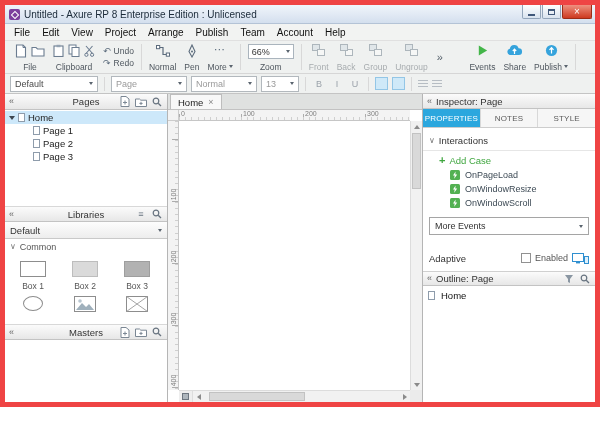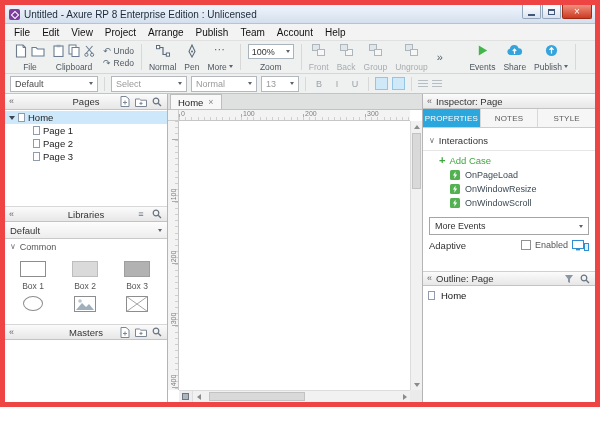--- a/index.html
+++ b/index.html
@@ -125,21 +125,21 @@
 .itab:last-child{border-right:none;}
 .itab.active{background:#2ba7de;color:#fff;}
 .insp-body{flex:0 0 143px;background:#fff;padding-top:3px;}
 .int-header{height:20px;display:flex;align-items:center;gap:4px;padding:0 6px;font-size:9.5px;color:#333;border-bottom:1px solid #e6e6e6;}
 .add-case{height:17px;display:flex;align-items:center;gap:4px;padding:2px 0 0 16px;}
 .ac-plus{color:#3fa63f;font-size:11px;font-weight:bold;line-height:1;}
 .ac-label{font-size:9.5px;color:#3fa63f;}
 .event-row{height:14px;display:flex;align-items:center;gap:5px;padding-left:27px;}
 .event-label{font-size:9px;color:#3d4a55;}
 .more-events{height:18px;margin:7px 6px 0;background:#fff;border:1px solid #a5a5a5;display:flex;align-items:center;justify-content:space-between;padding:0 5px;font-size:9px;color:#333;}
-.adaptive-row{height:16px;margin-top:2px;display:flex;align-items:center;padding:0 6px;gap:4px;}
+.adaptive-row{height:16px;margin-top:15px;display:flex;align-items:center;padding:0 6px;gap:4px;}
 .ad-label{font-size:9.5px;color:#333;margin-right:auto;}
 .checkbox{width:10px;height:10px;background:#fff;border:1px solid #919191;}
 .en-label{font-size:9px;color:#555;}
 .outline-header{flex:0 0 15px;background:linear-gradient(#fbfbfb,#e7e7e7);border-top:1px solid #d0d0d0;border-bottom:1px solid #c3c3c3;display:flex;align-items:center;gap:4px;padding:0 4px;font-size:9.5px;color:#333;}
 .oh-icons{margin-left:auto;display:flex;align-items:center;gap:4px;}
 .outline-body{flex:1;background:#fff;padding-top:2px;}
 .outline-row{height:15px;display:flex;align-items:center;gap:3px;padding-left:5px;font-size:9.5px;color:#111;}
 </style>
 </head>
 <body>
@@ -248,21 +248,21 @@
     <div class="tb-group">
       <span class="dots-ic">⋯</span>
       <div class="tb-label-row">
           <span class="tb-label">More</span>
           <span class="tri-d sm"></span>
         </div>
     </div>
     <span class="tb-sep"></span>
     <div class="tb-group">
       <div class="zoom-select">
-          <span>100%</span>
+          <span>66%</span>
           <span class="tri-d sm"></span>
         </div>
       <span class="tb-label">Zoom</span>
     </div>
     <span class="tb-sep"></span>
     <div class="tb-group disabled">
       <span class="stack-ic">
           <i class="b"></i>
           <i class="f"></i>
         </span>
@@ -327,21 +327,21 @@
     </div>
   </div>
 
   <div class="formatbar">
     <div class="fb-select w86">
         <span>Default</span>
         <span class="tri-d sm"></span>
       </div>
     <span class="fb-sep"></span>
     <div class="fb-select w74 dim">
-        <span>Select</span>
+        <span>Page</span>
         <span class="tri-d sm"></span>
       </div>
     <div class="fb-select w66 dim">
         <span>Normal</span>
         <span class="tri-d sm"></span>
       </div>
     <div class="fb-select w38 dim">
         <span>13</span>
         <span class="tri-d sm"></span>
       </div>

